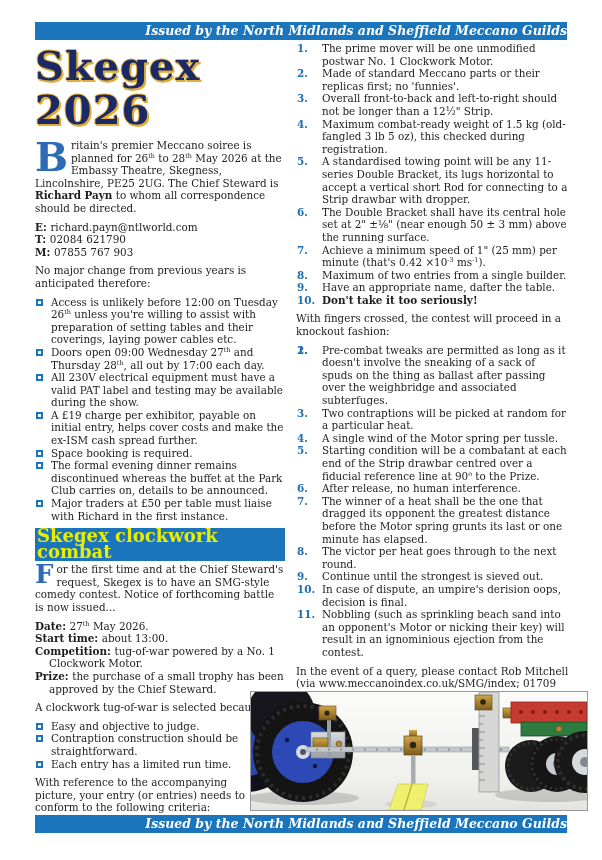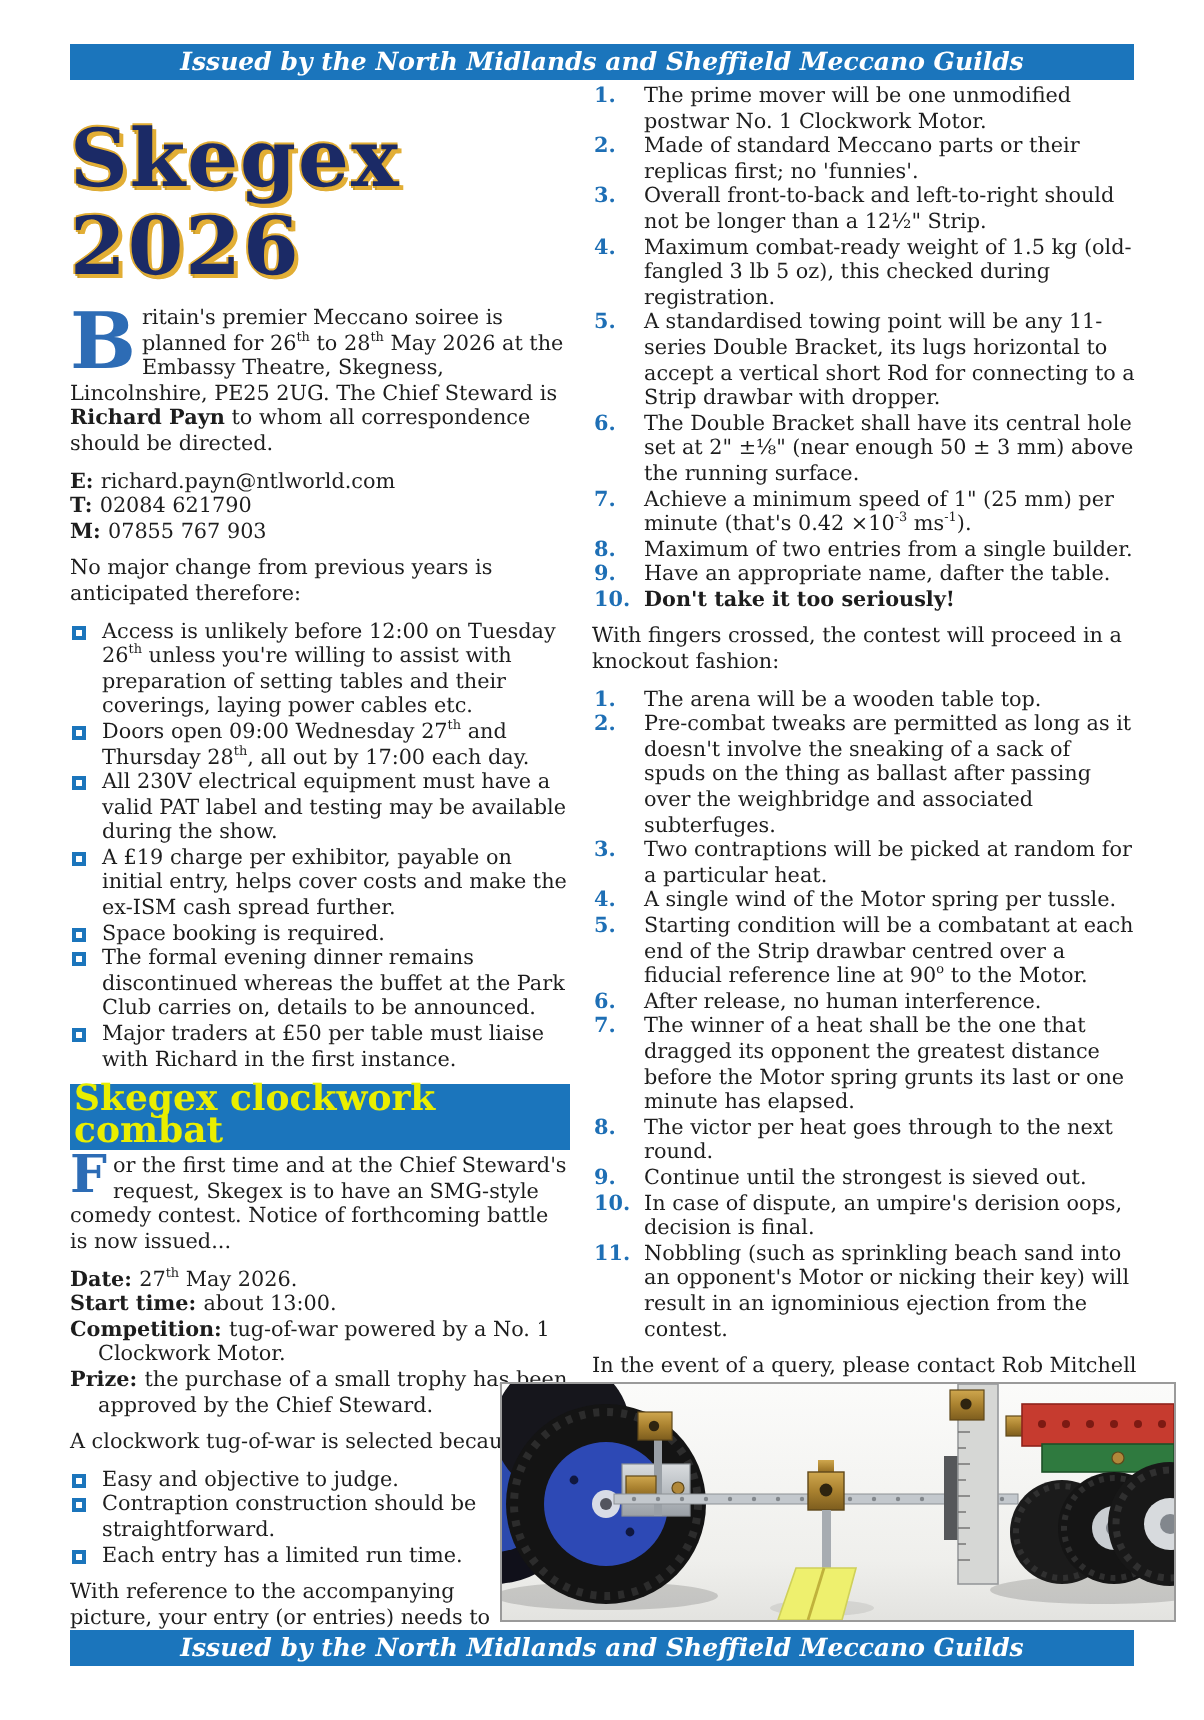--- a/index.html
+++ b/index.html
@@ -2,26 +2,26 @@
 <html><head>
 <meta charset="utf-8">
 <style>
   html,body{margin:0;padding:0;}
   body{width:602px;height:860px;background:#ffffff;position:relative;
        font-family:"DejaVu Serif","Liberation Serif",serif;color:#1d1d1d;}
   .page{position:absolute;inset:0;overflow:hidden;background:#fff;}
 
   .banner{position:absolute;left:35px;width:532px;height:18px;background:#1b75bc;
           color:#ffffff;font-style:italic;font-weight:bold;font-size:12.5px;
-          text-align:center;line-height:18px;}
+          text-align:right;line-height:18px;}
   .banner-top{top:22px;}
   .banner-bottom{top:815px;}
 
   .col{position:absolute;font-size:10.4px;line-height:12.6px;}
-  .col-left{left:35px;top:58px;width:250px;}
+  .col-left{left:35px;top:44px;width:250px;}
   .col-right{left:296px;top:42px;width:273px;}
 
   .title{margin:0 0 7px 0;font-size:40px;line-height:44px;font-weight:bold;
          color:#1b2a66;letter-spacing:1px;
          text-shadow:2px 2px 0 #e2ae35,-1px 0 0 #e2ae35,0 -1px 0 #e2ae35,
                      1px 2px 0 #c89c2c,0 1px 0 #e2ae35;}
 
   .para{margin:0 0 6px 0;}
   .dropcap{float:left;font-weight:bold;color:#2d6cb5;}
   .dc3{font-size:39px;line-height:32px;margin:2px 3px 0 0;}
@@ -119,25 +119,25 @@
         <div class="n-item"><span class="num">6.</span><span class="n-text"><span>The Double Bracket shall have its central hole set at 2" ±⅛" (near enough 50 ± 3 mm) above the running surface.</span></span></div>
         <div class="n-item"><span class="num">7.</span><span class="n-text"><span>Achieve a minimum speed of 1" (25 mm) per minute (that's 0.42 ×10</span><span class="seg-sup">-3</span><span> ms</span><span class="seg-sup">-1</span><span>).</span></span></div>
         <div class="n-item"><span class="num">8.</span><span class="n-text"><span>Maximum of two entries from a single builder.</span></span></div>
         <div class="n-item"><span class="num">9.</span><span class="n-text"><span>Have an appropriate name, dafter the table.</span></span></div>
         <div class="n-item"><span class="num">10.</span><span class="n-text"><span class="seg-b">Don't take it too seriously!</span></span></div>
       </div>
 
     <p class="para">With fingers crossed, the contest will proceed in a knockout fashion:</p>
 
     <div class="list">
-        <div class="n-item"><span class="num">1.</span><span class="n-text"><span>The arena will be a wooden table top.</span></span></div>
+        <div class="n-item"><span class="num">1.</span></div>
         <div class="n-item"><span class="num">2.</span><span class="n-text"><span>Pre-combat tweaks are permitted as long as it doesn't involve the sneaking of a sack of spuds on the thing as ballast after passing over the weighbridge and associated subterfuges.</span></span></div>
         <div class="n-item"><span class="num">3.</span><span class="n-text"><span>Two contraptions will be picked at random for a particular heat.</span></span></div>
         <div class="n-item"><span class="num">4.</span><span class="n-text"><span>A single wind of the Motor spring per tussle.</span></span></div>
-        <div class="n-item"><span class="num">5.</span><span class="n-text"><span>Starting condition will be a combatant at each end of the Strip drawbar centred over a fiducial reference line at 90</span><span class="seg-sup">o</span><span> to the Motor.</span></span></div>
+        <div class="n-item"><span class="num">5.</span><span class="n-text"><span>Starting condition will be a combatant at each end of the Strip drawbar centred over a fiducial reference line at 90</span><span class="seg-sup">o</span><span> to the Prize.</span></span></div>
         <div class="n-item"><span class="num">6.</span><span class="n-text"><span>After release, no human interference.</span></span></div>
         <div class="n-item"><span class="num">7.</span><span class="n-text"><span>The winner of a heat shall be the one that dragged its opponent the greatest distance before the Motor spring grunts its last or one minute has elapsed.</span></span></div>
         <div class="n-item"><span class="num">8.</span><span class="n-text"><span>The victor per heat goes through to the next round.</span></span></div>
         <div class="n-item"><span class="num">9.</span><span class="n-text"><span>Continue until the strongest is sieved out.</span></span></div>
         <div class="n-item"><span class="num">10.</span><span class="n-text"><span>In case of dispute, an umpire's derision oops, decision is final.</span></span></div>
         <div class="n-item"><span class="num">11.</span><span class="n-text"><span>Nobbling (such as sprinkling beach sand into an opponent's Motor or nicking their key) will result in an ignominious ejection from the contest.</span></span></div>
       </div>
 
     <p class="para"><span>In the event of a query, please contact Rob Mitchell (via www.meccanoindex.co.uk/SMG/index; 01709 816769). Vital recap - </span><span class="seg-b">don't take it too seriously!</span></p>
   </div>

